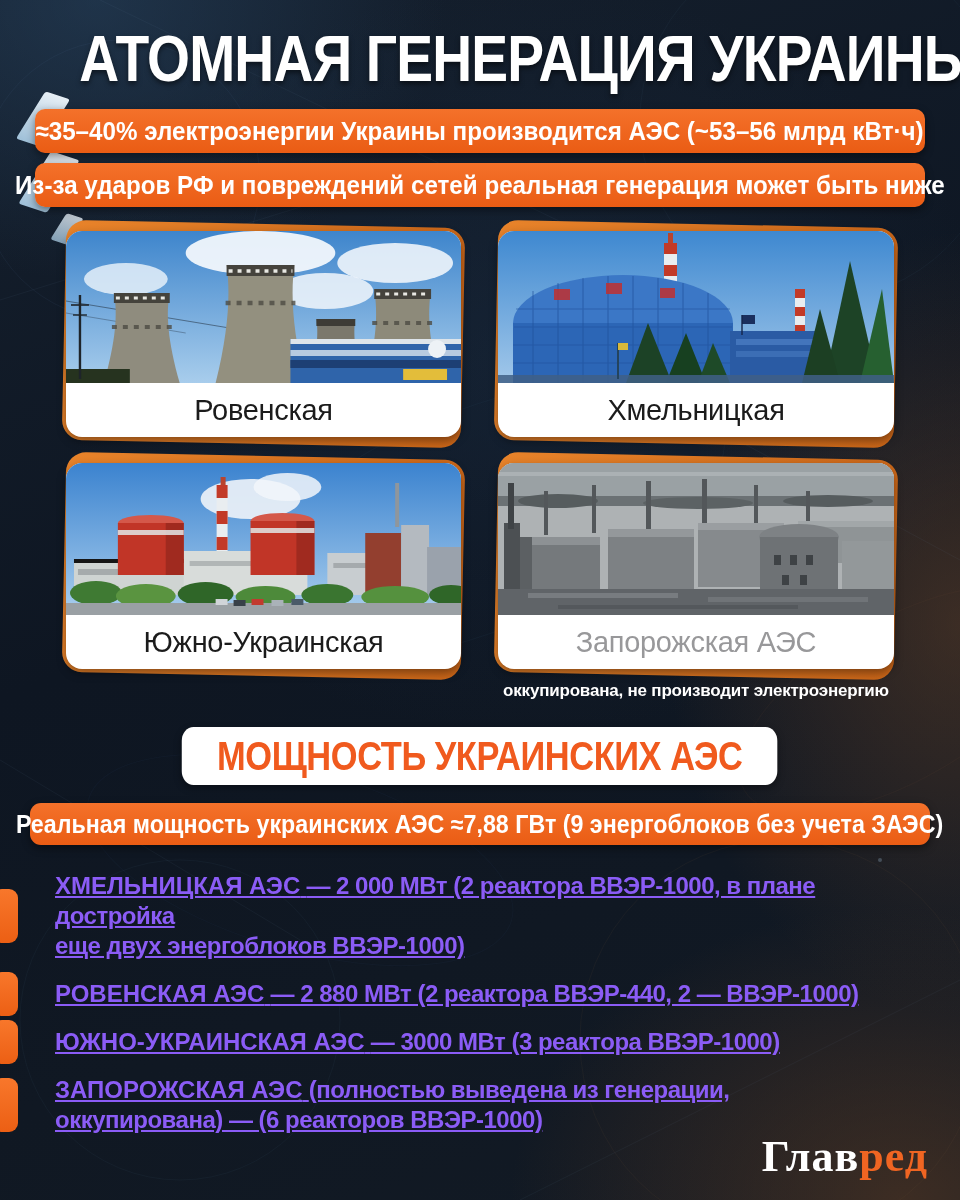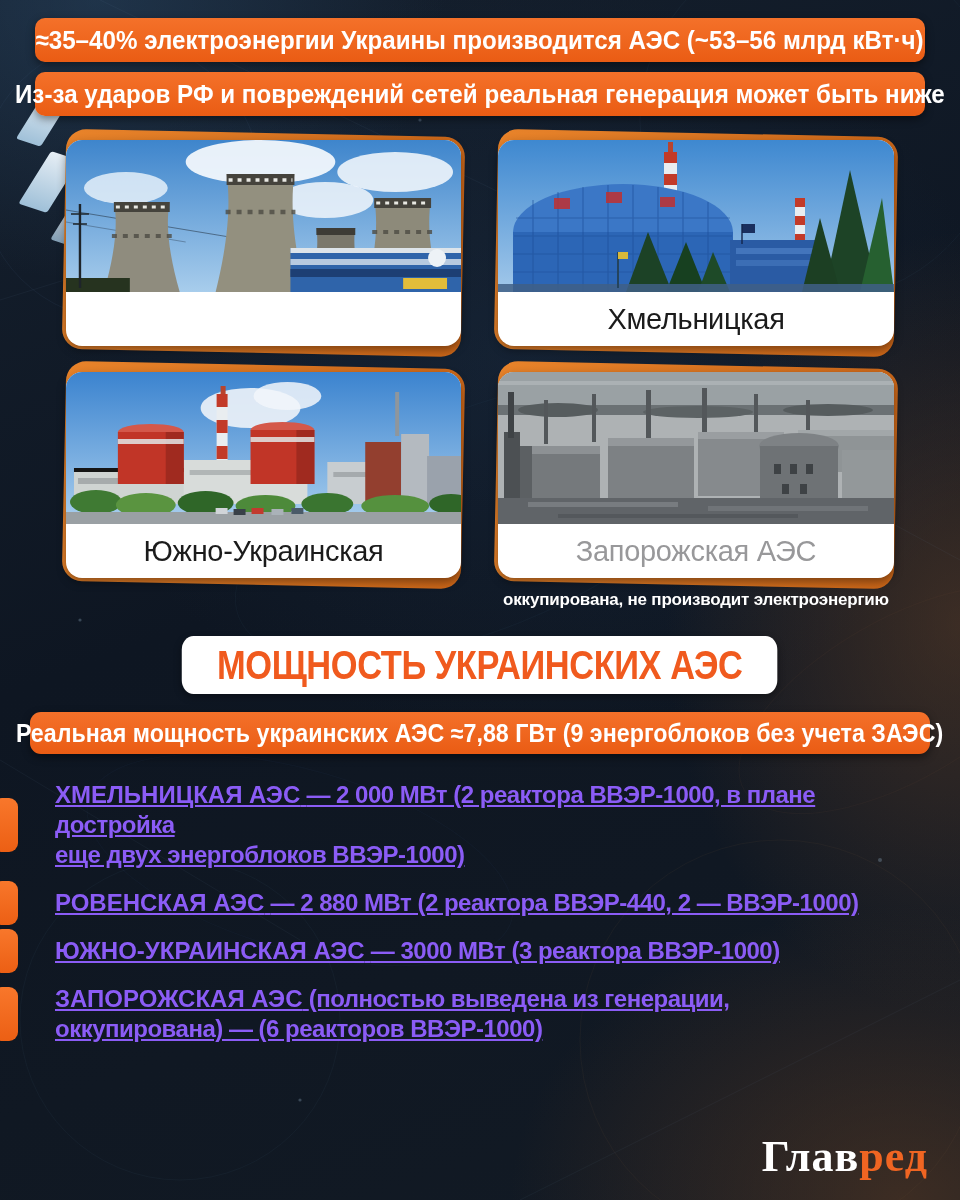--- a/index.html
+++ b/index.html
@@ -102,20 +102,23 @@
       <circle cx="300" cy="1100" r="1.6"></circle>
   </g>
 </svg>
 
 <div class="zig" id="zig1"></div>
 <div class="zig" id="zig2"></div>
 <div class="zig" id="zig3"></div>
 
 <div class="content">
 
+  <div class="title">
+    <span class="title-text">АТОМНАЯ ГЕНЕРАЦИЯ УКРАИНЫ</span>
+  </div>
 
   <div class="banners">
     <div class="banner">
       <span class="banner-text">≈35–40% электроэнергии Украины производится АЭС (~53–56 млрд кВт·ч)</span>
     </div>
     <div class="banner">
       <span class="banner-text">Из-за ударов РФ и повреждений сетей реальная генерация может быть ниже</span>
     </div>
   </div>
 
@@ -156,20 +159,21 @@
           <rect x="225" y="108" width="171" height="5" fill="#dde4ea"></rect>
           <rect x="225" y="119" width="171" height="6" fill="#cfdcea" opacity=".85"></rect>
           <rect x="225" y="129" width="171" height="8" fill="#1d3f74"></rect>
           <rect x="338" y="138" width="44" height="11" fill="#e3bd3a"></rect>
           <circle cx="372" cy="118" r="9" fill="#edf2f6"></circle>
           <rect x="0" y="138" width="64" height="14" fill="#26331f"></rect>
           <line x1="14" y1="64" x2="14" y2="148" stroke="#1e242a" stroke-width="2.4"></line>
           <line x1="5" y1="74" x2="23" y2="74" stroke="#1e242a" stroke-width="1.6"></line>
           <line x1="7" y1="84" x2="21" y2="84" stroke="#1e242a" stroke-width="1.4"></line>
         </svg>
+        <div class="card-label">Ровенская</div>
       </div>
     </div>
 
     <div class="card">
       <div class="card-inner">
         <svg class="photo" viewBox="0 0 396 152" preserveAspectRatio="none">
           <defs>
               <linearGradient id="sky2" x1="0" y1="0" x2="0" y2="1">
             <stop offset="0" stop-color="#3e88d0"></stop>
                 <stop offset="1" stop-color="#a2c8ea"></stop>

